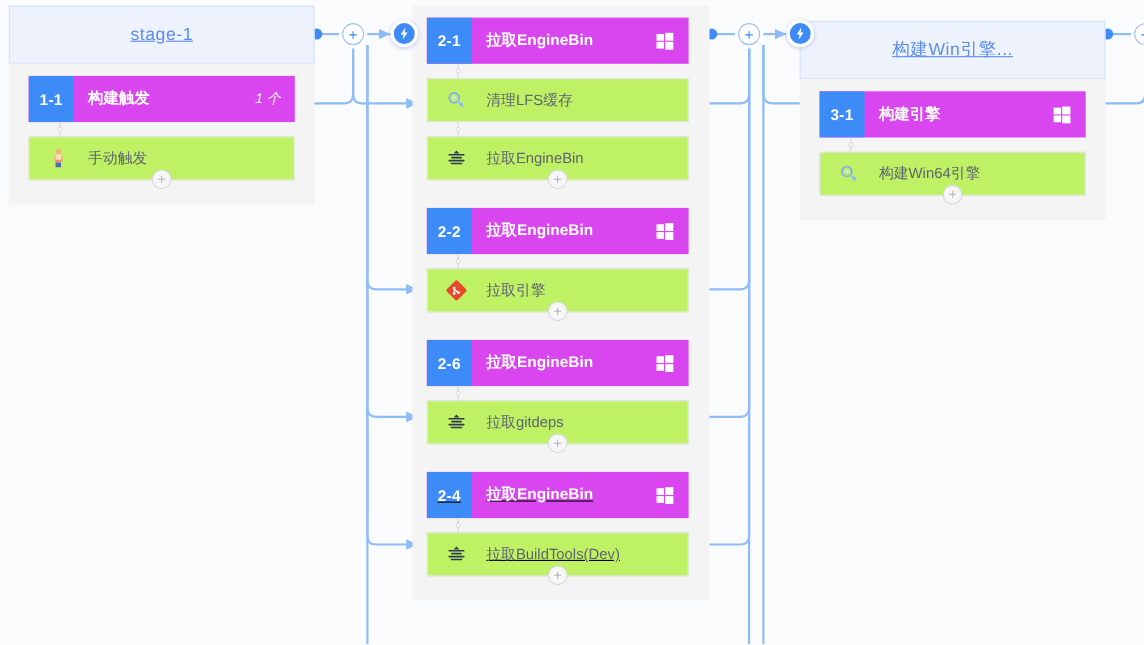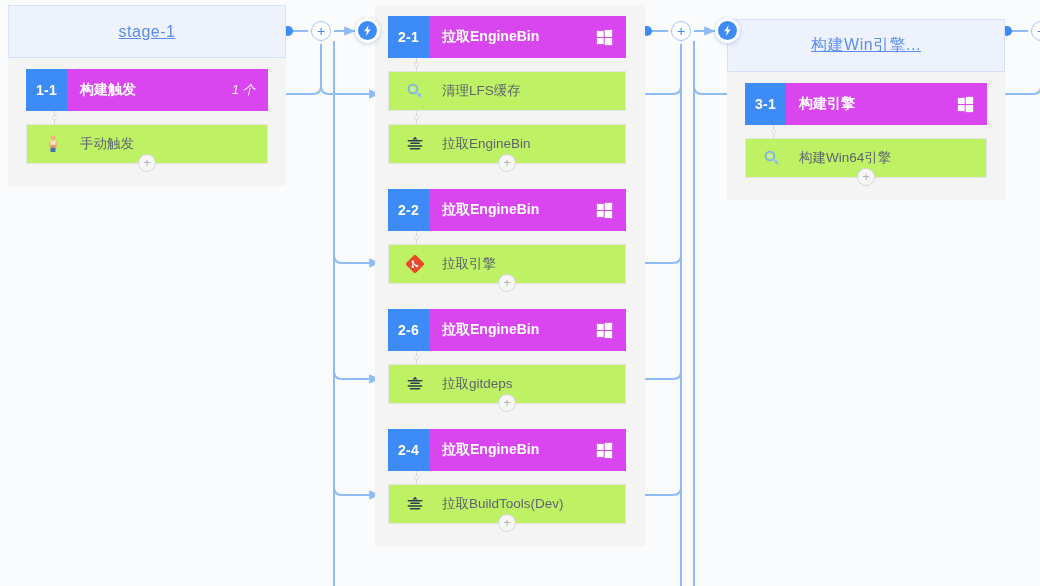--- a/index.html
+++ b/index.html
@@ -391,21 +391,21 @@
                 <path d="M6.5 17.6 h11" stroke="#2e3a52" stroke-width="1.8" stroke-linecap="round"></path>
                 <path d="M12 3.4 l3.2 3.2 h-6.4 z" fill="#2e3a52"></path>
               </svg>
             </span>
             <span class="step-label">拉取gitdeps</span>
             <div class="add-step">+</div>
           </div>
         </div>
       </div>
 
-      <div class="job" style="margin-top:25px;">
+      <div class="job" style="margin-top:25px;text-decoration:underline;">
         <div class="job-header">
           <div class="job-index">2-4</div>
           <div class="job-title">拉取EngineBin</div>
           <div class="job-right">
             <svg class="win-icon" viewBox="0 0 20 20" width="17" height="17">
               <rect x="1" y="2.2" width="8" height="7.2" fill="#ffffff"></rect>
               <rect x="10.2" y="1" width="8.8" height="8.4" fill="#ffffff"></rect>
               <rect x="1" y="10.6" width="8" height="7.2" fill="#ffffff"></rect>
               <rect x="10.2" y="10.6" width="8.8" height="8.4" fill="#ffffff"></rect>
             </svg>

